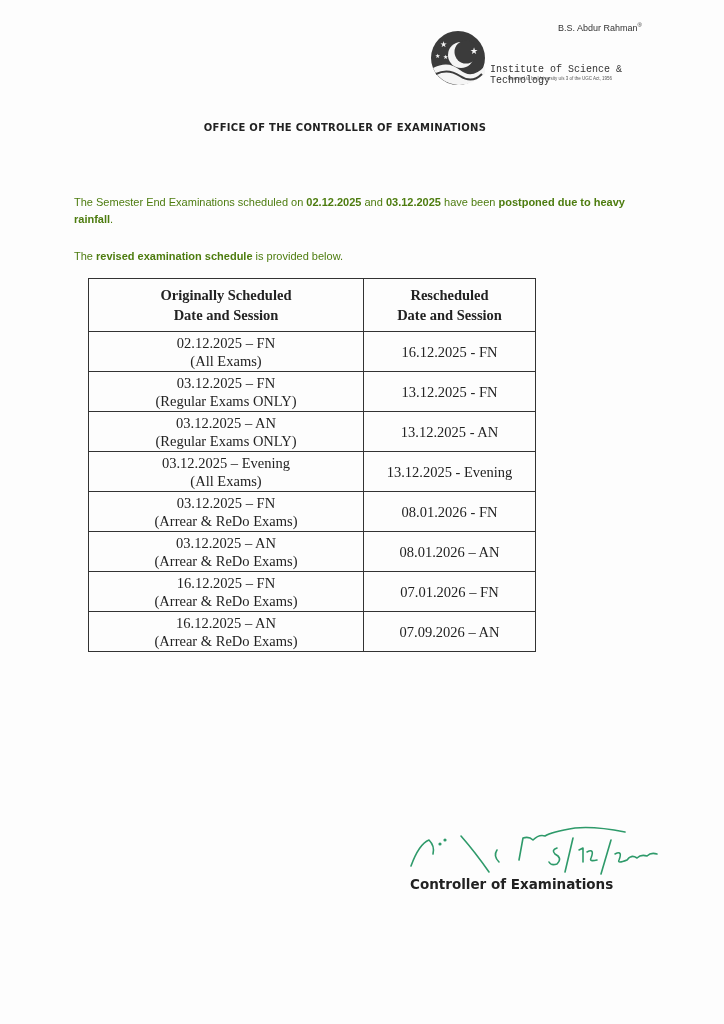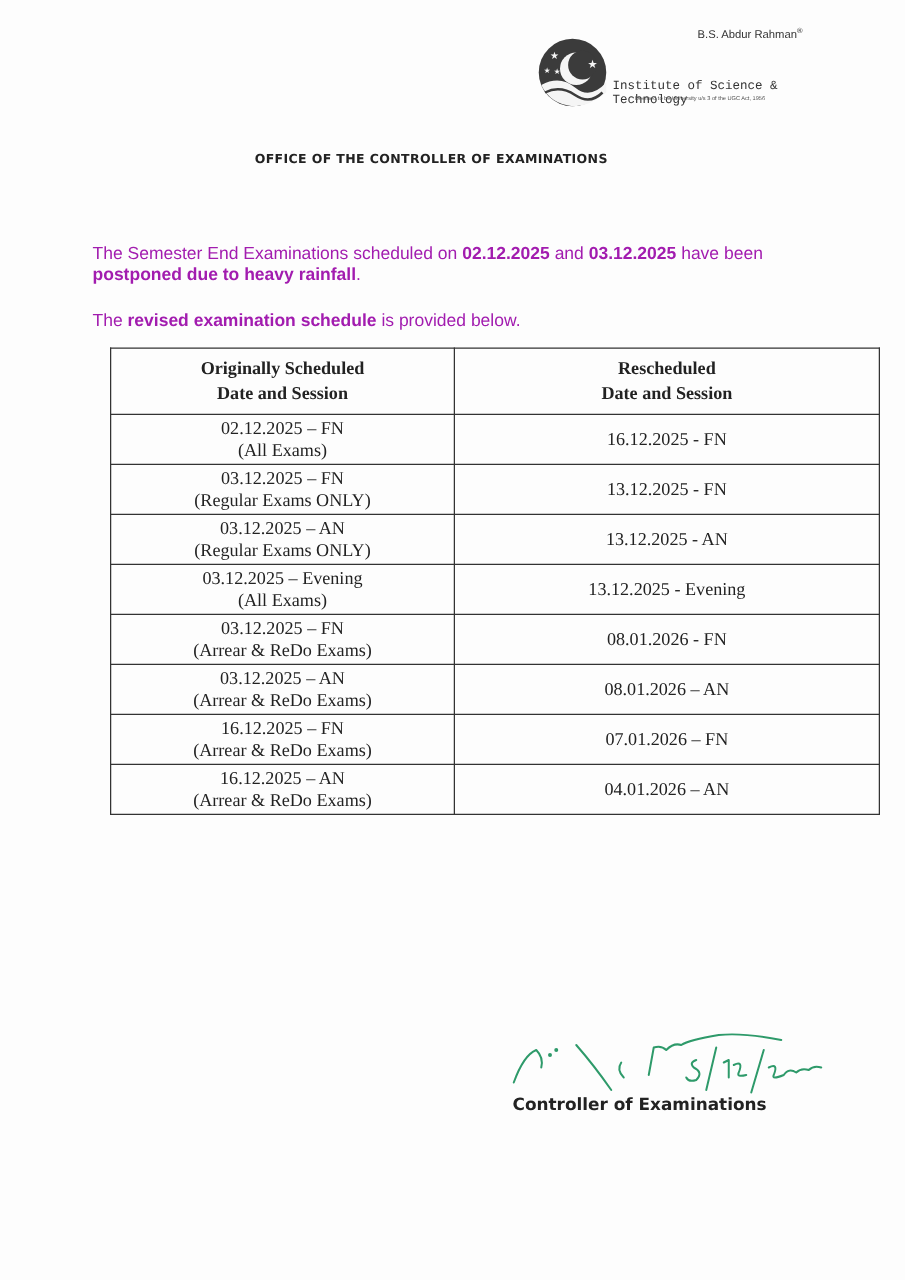--- a/index.html
+++ b/index.html
@@ -9,26 +9,26 @@
   }
   .logo { position: absolute; left: 428px; top: 18px; width: 250px; height: 70px; }
   .logo-emblem { position: absolute; left: 2px; top: 12px; width: 56px; height: 56px; }
   .logo-top { position: absolute; left: 130px; top: 4px; font-size: 9px; color: #333; }
   .logo-top sup { font-size: 6px; }
   .logo-name { position: absolute; left: 58px; top: 12px; font-size: 33px; font-weight: bold; color: #3a3a3a; letter-spacing: 0.5px; line-height: 34px; }
   .logo-sub { position: absolute; left: 62px; top: 46px; font-size: 10px; color: #333; font-family: Liberation Mono, monospace; }
   .logo-fine { position: absolute; left: 80px; top: 58px; font-size: 4.5px; color: #555; }
 
   .office-title { position: absolute; left: 0; width: 690px; text-align: center; top: 122px; font-size: 10px; font-weight: bold; letter-spacing: 0.3px; font-family: "DejaVu Sans", sans-serif; color: #222; }
-  .para { position: absolute; left: 74px; width: 560px; font-size: 14px; line-height: 17px; color: #a21caf; }
+  .para { position: absolute; left: 74px; width: 560px; font-size: 11px; line-height: 17px; color: #4d7c0f; }
   .para1 { top: 194px; }
   .para2 { top: 248px; }
   .para b { font-weight: bold; }
 
-  table.sched { position: absolute; left: 88px; top: 278px; width: 616px; border-collapse: collapse; font-family: "Liberation Serif", serif; color: #222; }
+  table.sched { position: absolute; left: 88px; top: 278px; width: 448px; border-collapse: collapse; font-family: "Liberation Serif", serif; color: #222; }
   table.sched th, table.sched td { border: 1px solid #333; text-align: center; vertical-align: middle; padding: 0; }
   table.sched th { font-weight: bold; font-size: 14.5px; line-height: 20px; height: 52px; }
   table.sched td { font-size: 14.5px; line-height: 18px; height: 39px; }
   table.sched td.col1 { width: 274px; }
 
   .signature { position: absolute; left: 405px; top: 814px; width: 260px; height: 70px; }
   .sig-caption { position: absolute; left: 410px; top: 876px; font-size: 13.5px; font-weight: bold; font-family: "DejaVu Sans", sans-serif; color: #222; }
 </style>
 </head>
 <body>
@@ -91,21 +91,21 @@
     <tr>
       <td class="col1"><span>03.12.2025 – AN</span><br><span>(Arrear &amp; ReDo Exams)</span></td>
       <td>08.01.2026 – AN</td>
     </tr>
     <tr>
       <td class="col1"><span>16.12.2025 – FN</span><br><span>(Arrear &amp; ReDo Exams)</span></td>
       <td>07.01.2026 – FN</td>
     </tr>
     <tr>
       <td class="col1"><span>16.12.2025 – AN</span><br><span>(Arrear &amp; ReDo Exams)</span></td>
-      <td>04.01.2026 – AN</td>
+      <td>07.09.2026 – AN</td>
     </tr>
   </tbody>
 </table>
 
 <svg class="signature" viewBox="0 0 260 70">
   <g fill="none" stroke="#2e9a6a" stroke-width="1.6" stroke-linecap="round" stroke-linejoin="round">
     <path d="M6 52 Q14 30 24 26 Q30 32 28 40"></path>
     <circle cx="35" cy="30" r="0.8"></circle>
     <circle cx="40" cy="26" r="0.8"></circle>
     <path d="M56 22 Q70 38 84 58"></path>

